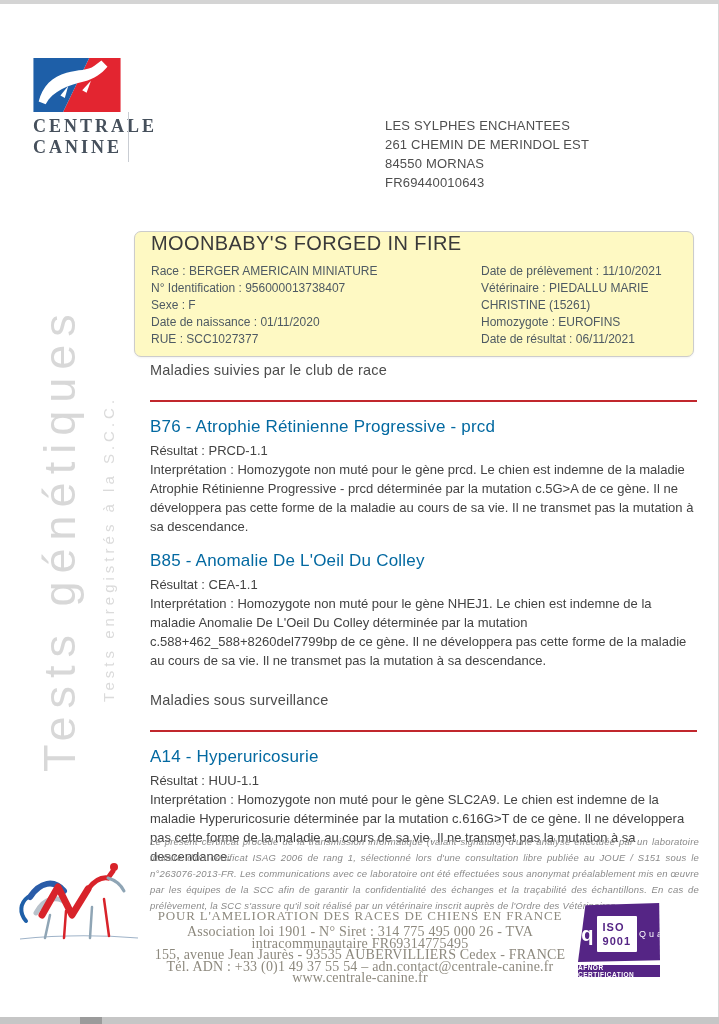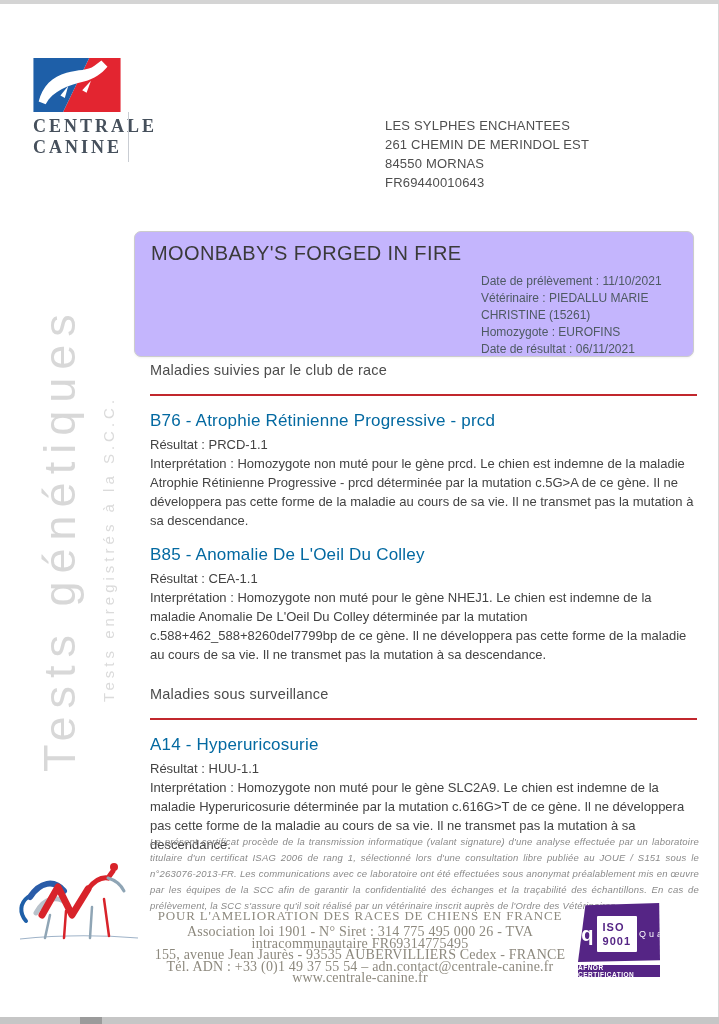--- a/index.html
+++ b/index.html
@@ -21,23 +21,23 @@
   .logo svg { display:block; }
   .logo-text { font-family:"Liberation Serif", serif; color:#46505c; margin-top:4px; }
   .logo-line { font-size:18px; letter-spacing:3px; line-height:21px; }
   .logo-divider { position:absolute; left:128px; top:112px; width:1px; height:50px; background:#c9cdd3; }
 
   .recipient { position:absolute; left:385px; top:116px; font-size:13px; line-height:19px; color:#4f4f4f; letter-spacing:0.2px; }
 
   
   .cert-box {
     position:absolute; left:134px; top:231px; width:560px; height:126px;
-    border:1px solid #cccccc; border-radius:7px; background:#c4b5fd;
+    border:1px solid #cccccc; border-radius:7px; background:#fef9c3;
     box-shadow:0 1px 2px rgba(0,0,0,0.05);
-    padding:10px 16px;
+    padding:0 16px;
   }
   .dog-name { font-size:20px; color:#3a3a3a; letter-spacing:0.4px; margin-bottom:8px; }
   .cert-details { position:relative; font-size:12px; line-height:17px; color:#4e5a63; }
   .details-left { width:300px; }
   .details-right { position:absolute; left:330px; top:0; width:218px; }
 
   
   .wm1 {
     position:absolute; left:34px; top:772px;
     transform:rotate(-90deg); transform-origin:0 0;
@@ -45,21 +45,21 @@
   }
   .wm2 {
     position:absolute; left:100px; top:702px;
     transform:rotate(-90deg); transform-origin:0 0;
     font-size:15px; letter-spacing:4px; color:#dbdbdb; white-space:nowrap;
   }
 
   
   .content { position:absolute; left:150px; top:362px; width:547px; }
   .section-heading {
-    font-size:14.5px; color:#4c4c4c; padding-bottom:16px;
+    font-size:14.5px; color:#4c4c4c; padding-bottom:22px;
     border-bottom:2px solid #c1272d; letter-spacing:0.2px;
   }
   .section + .section { margin-top:22px; }
   .disease { margin-top:14px; }
   .disease-title { font-size:17px; color:#0369a1; line-height:22px; margin-bottom:3px; letter-spacing:0.2px; }
   .result-line, .interp { font-size:13px; line-height:19px; color:#434343; }
 
   
   .disclaimer {
     position:absolute; left:150px; top:834px; width:549px;
@@ -123,20 +123,27 @@
   <div class="recipient">
     <div>LES SYLPHES ENCHANTEES</div>
     <div>261 CHEMIN DE MERINDOL EST</div>
     <div>84550 MORNAS</div>
     <div>FR69440010643</div>
   </div>
 
   <div class="cert-box">
     <div class="dog-name">MOONBABY'S FORGED IN FIRE</div>
     <div class="cert-details">
+      <div class="details-left">
+        <div>Race : BERGER AMERICAIN MINIATURE</div>
+        <div>N° Identification : 956000013738407</div>
+        <div>Sexe : F</div>
+        <div>Date de naissance : 01/11/2020</div>
+        <div>RUE : SCC1027377</div>
+      </div>
       <div class="details-right">
         <div>Date de prélèvement : 11/10/2021</div>
         <div>Vétérinaire : PIEDALLU MARIE CHRISTINE (15261)</div>
         <div>Homozygote : EUROFINS</div>
         <div>Date de résultat : 06/11/2021</div>
       </div>
     </div>
   </div>
 
   <div class="content">

